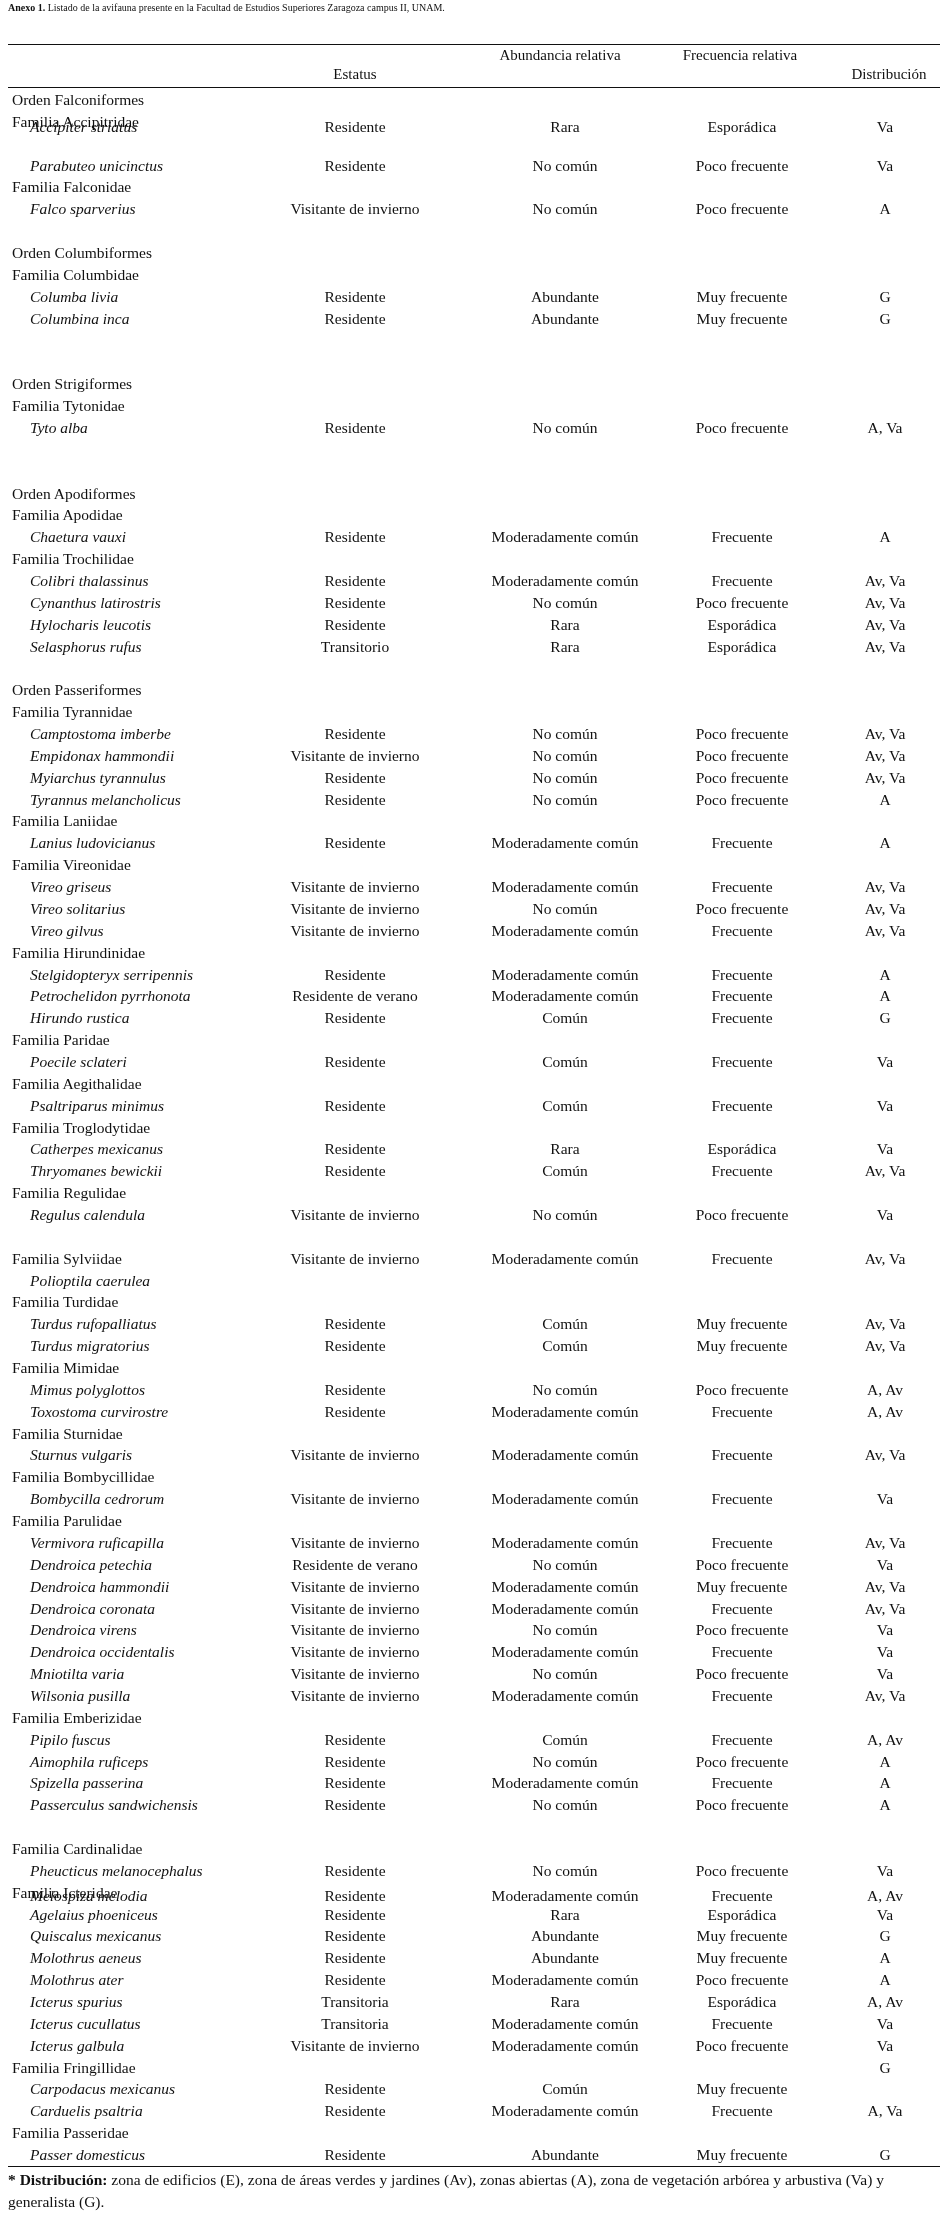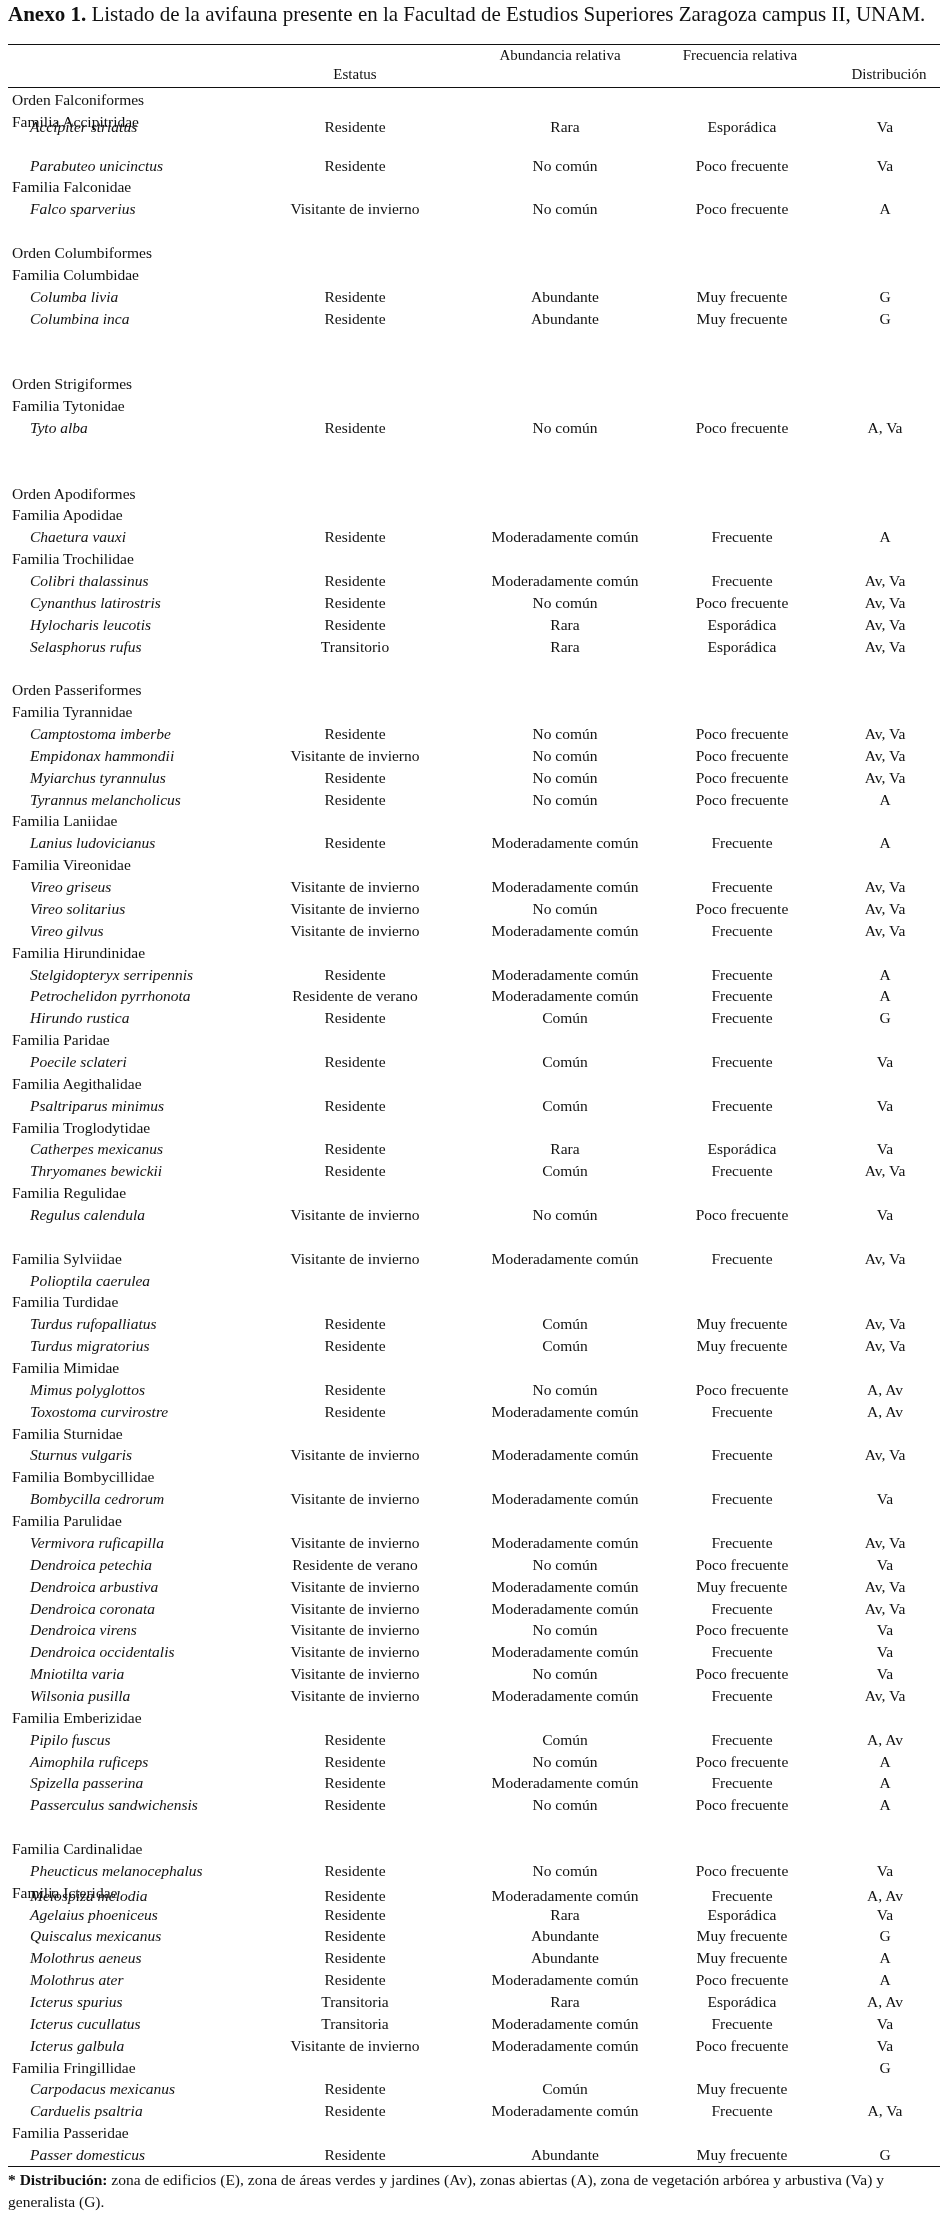--- a/index.html
+++ b/index.html
@@ -1,18 +1,18 @@
 <!DOCTYPE html>
 <html><head>
 <meta charset="utf-8">
 <style>
   html, body { margin: 0; padding: 0; background: #ffffff; }
   body { width: 948px; height: 2226px; position: relative; overflow: hidden;
          font-family: "Liberation Serif", "DejaVu Serif", serif; color: #111; }
-  .caption { position: absolute; left: 8px; top: 2px; font-size: 21px; white-space: nowrap; }
+  .caption { position: absolute; left: 8px; top: 2px; font-size: 10px; white-space: nowrap; }
   .caption b { font-weight: bold; }
   .rule { position: absolute; left: 8px; width: 932px; height: 0; border-top: 1.6px solid #111; }
   .hdr { position: absolute; font-size: 15px; text-align: center; line-height: 19px; }
   .row { position: absolute; left: 0; width: 948px; height: 21px; font-size: 15.5px; line-height: 21px; }
   .row > span { position: absolute; top: 0; white-space: nowrap; }
   .c-name { left: 12px; }
   .row.sp .c-name { left: 30px; font-style: italic; }
   .c-est { left: 240px; width: 230px; text-align: center; }
   .c-abu { left: 450px; width: 230px; text-align: center; }
   .c-fre { left: 642px; width: 200px; text-align: center; }
@@ -364,21 +364,21 @@
       <span class="c-dis">Av, Va</span>
     </div>
     <div class="row sp" style="top: 1553.7px;">
       <span class="c-name">Dendroica petechia</span>
       <span class="c-est">Residente de verano</span>
       <span class="c-abu">No común</span>
       <span class="c-fre">Poco frecuente</span>
       <span class="c-dis">Va</span>
     </div>
     <div class="row sp" style="top: 1575.6px;">
-      <span class="c-name">Dendroica arbustiva</span>
+      <span class="c-name">Dendroica hammondii</span>
       <span class="c-est">Visitante de invierno</span>
       <span class="c-abu">Moderadamente común</span>
       <span class="c-fre">Muy frecuente</span>
       <span class="c-dis">Av, Va</span>
     </div>
     <div class="row sp" style="top: 1597.5px;">
       <span class="c-name">Dendroica coronata</span>
       <span class="c-est">Visitante de invierno</span>
       <span class="c-abu">Moderadamente común</span>
       <span class="c-fre">Frecuente</span>

